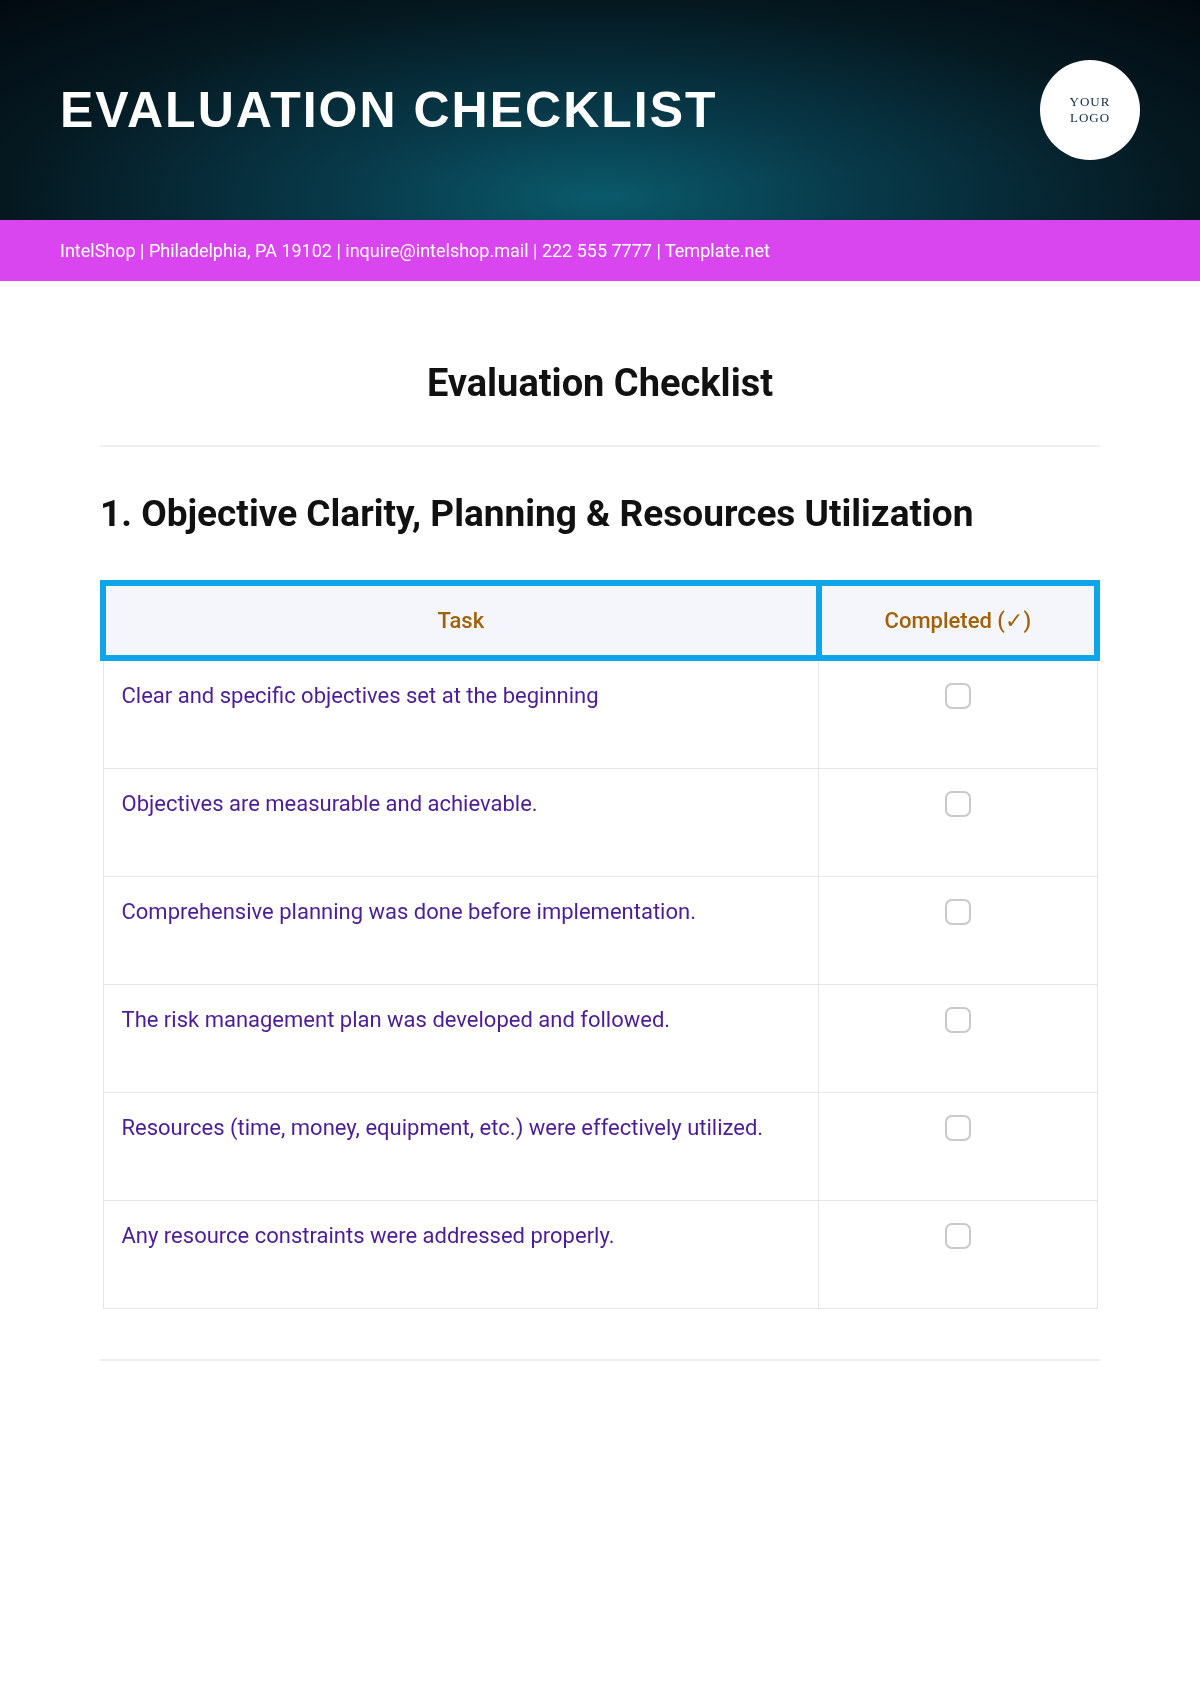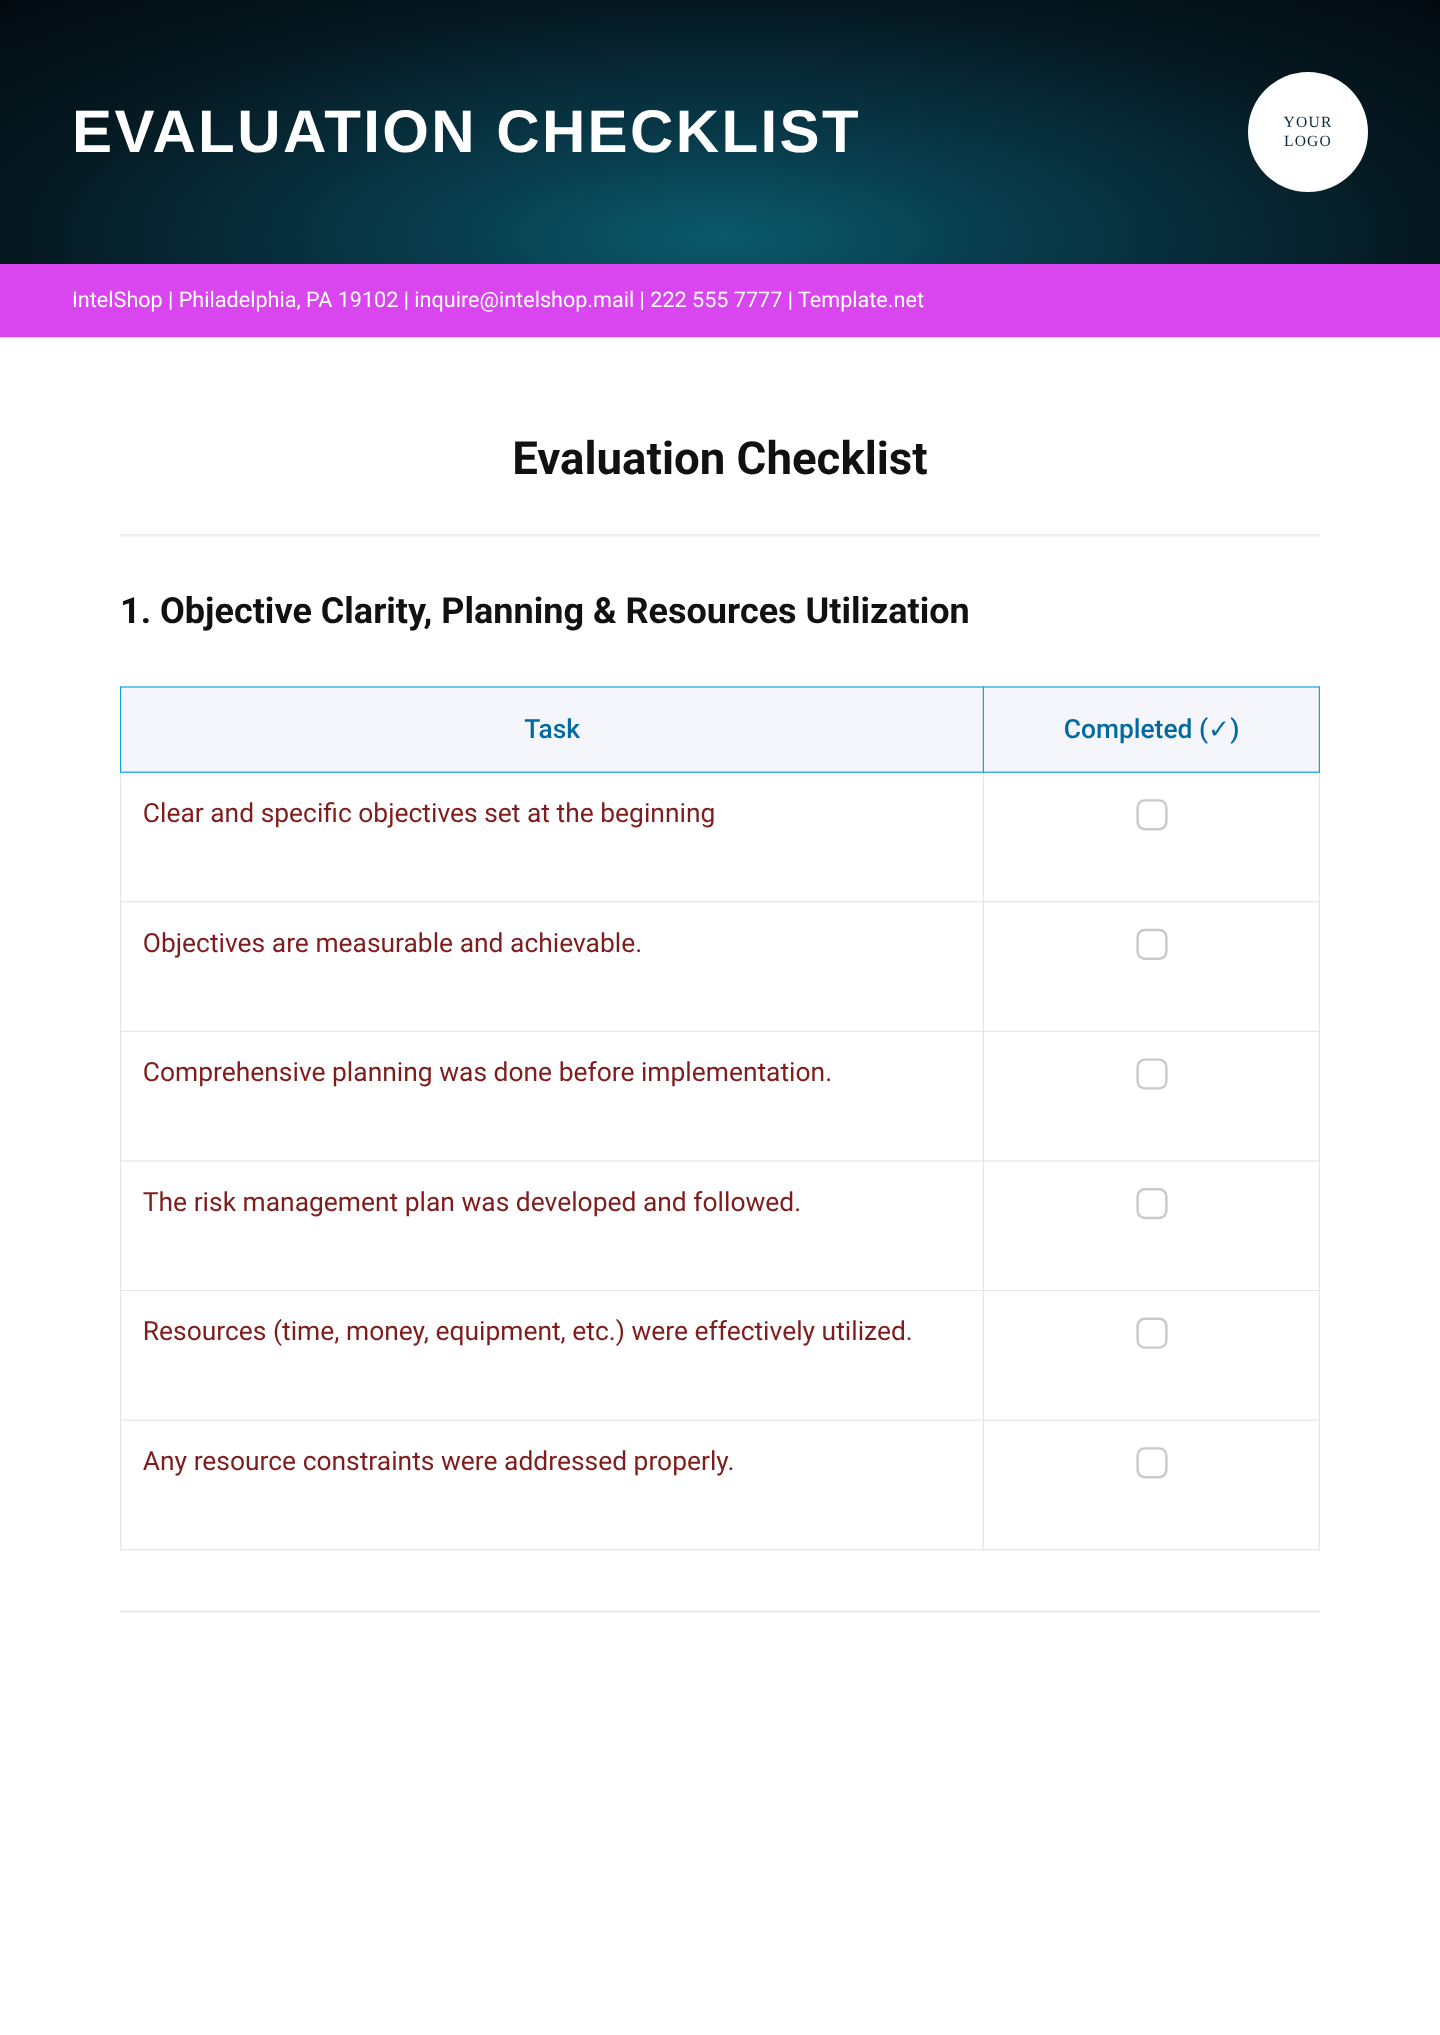--- a/index.html
+++ b/index.html
@@ -60,51 +60,51 @@
     font-weight: 700;
     color: #111;
     margin-bottom: 40px;
   }
   .divider {
     border: none;
     border-top: 2px solid #eeeeee;
     margin: 0 0 45px 0;
   }
   .section-heading {
-    font-size: 30px;
+    font-size: 37px;
     font-weight: 700;
     color: #111;
     margin-bottom: 45px;
   }
   table.checklist {
     width: 100%;
     border-collapse: collapse;
     border: 1px solid #e5e5e5;
     margin-bottom: 50px;
   }
   table.checklist th {
     background: #f4f6fb;
-    color: #0369a1;
+    color: #a16207;
     font-weight: 500;
     font-size: 22px;
     padding: 22px 18px;
-    border: 1px solid #0ea5e9;
+    border: 6px solid #0ea5e9;
     text-align: center;
   }
   table.checklist th.col-task {
     width: 72%;
   }
   table.checklist th.col-done {
     width: 28%;
   }
   table.checklist td {
     border: 1px solid #e5e5e5;
     padding: 22px 18px 60px 18px;
     font-size: 22px;
-    color: #7f1d1d;
+    color: #4c1d95;
     vertical-align: top;
   }
   table.checklist td.done-cell {
     text-align: center;
     vertical-align: top;
     padding: 22px 18px;
   }
   .checkbox {
     display: inline-block;
     width: 26px;

